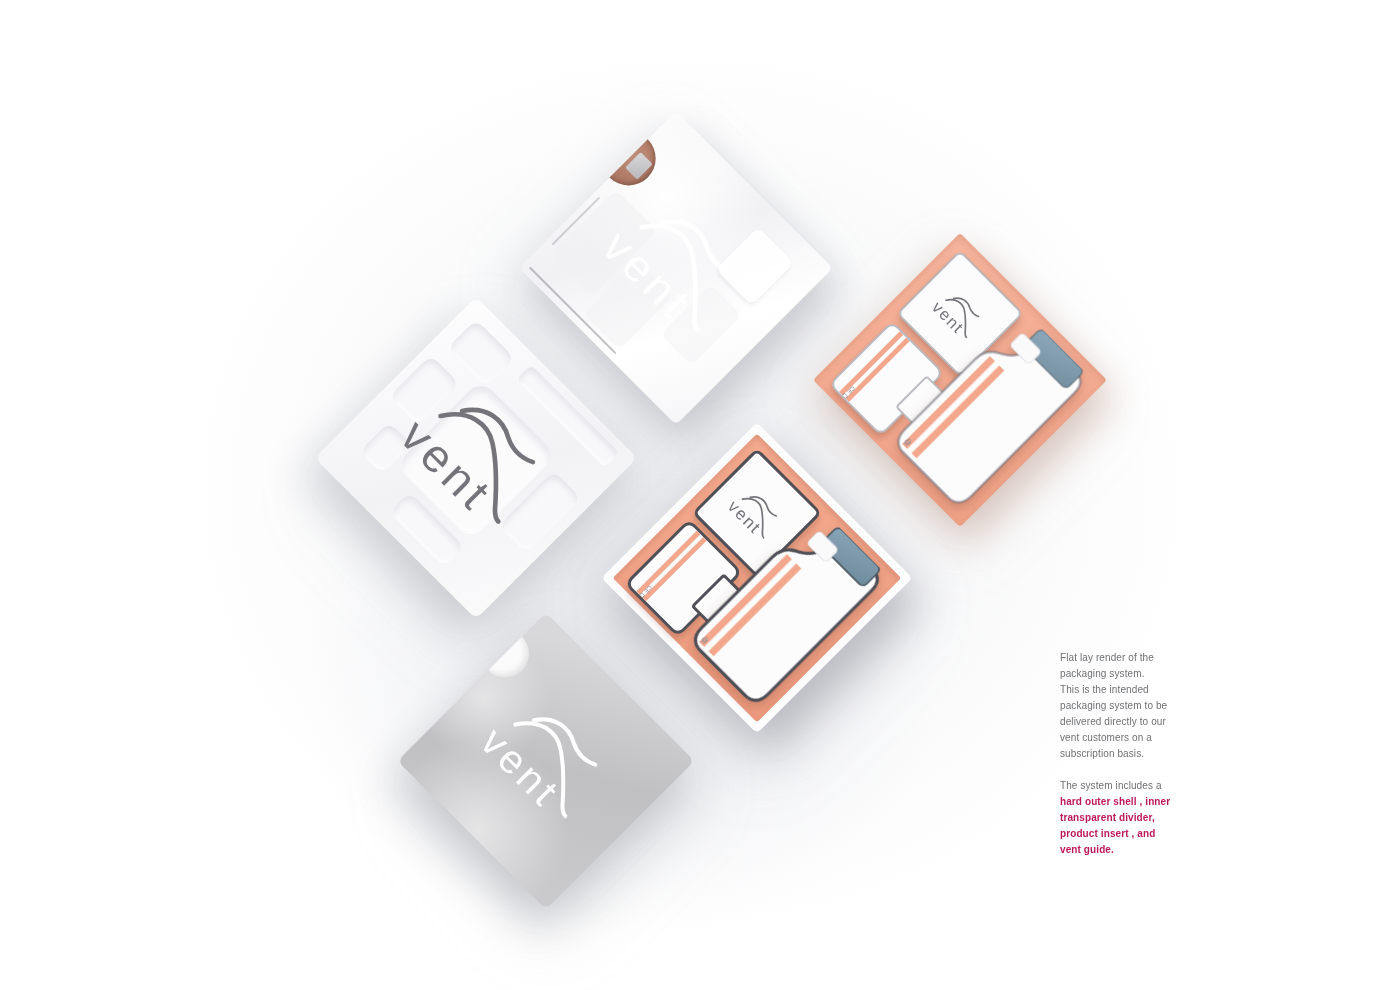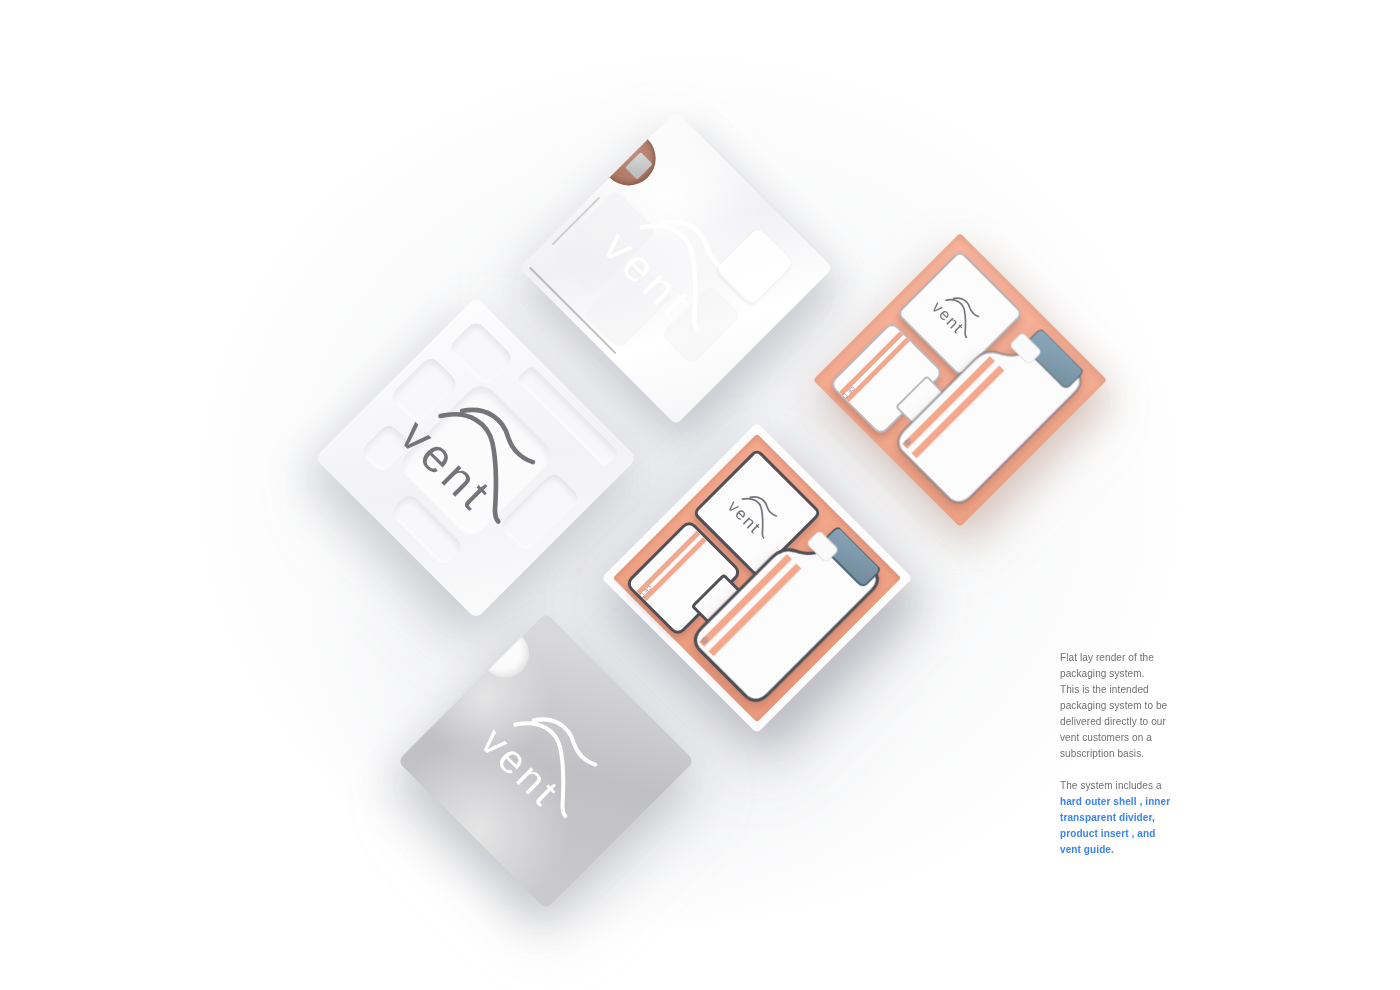--- a/index.html
+++ b/index.html
@@ -102,21 +102,21 @@
   .logo path{fill:none;stroke-linecap:round;stroke-width:4px;}
   .logo-white path{stroke:#ffffff;} .logo-white text{fill:#ffffff;}
   .logo-gray path{stroke:#74747a;} .logo-gray text{fill:#74747a;}
   .logo-center{position:absolute;left:50%;top:50%;transform:translate(-50%,-54%);}
 
   
   .caption{position:absolute;left:1060px;top:650px;width:160px;
     font-size:10px;line-height:16px;color:#6f7073;letter-spacing:.1px;}
   .caption .para1{white-space:pre-line;}
   .caption .para2{margin-top:16px;}
-  .caption .bold-part{white-space:pre-line;font-weight:700;color:#3b82f6;}
+  .caption .bold-part{white-space:pre-line;font-weight:700;color:#be185d;}
 
   .weee{display:inline-block;}
 </style>
 </head>
 <body>
 
 <div class="scene">
 
   <div class="wash wash1"></div>
   <div class="wash wash2"></div>

